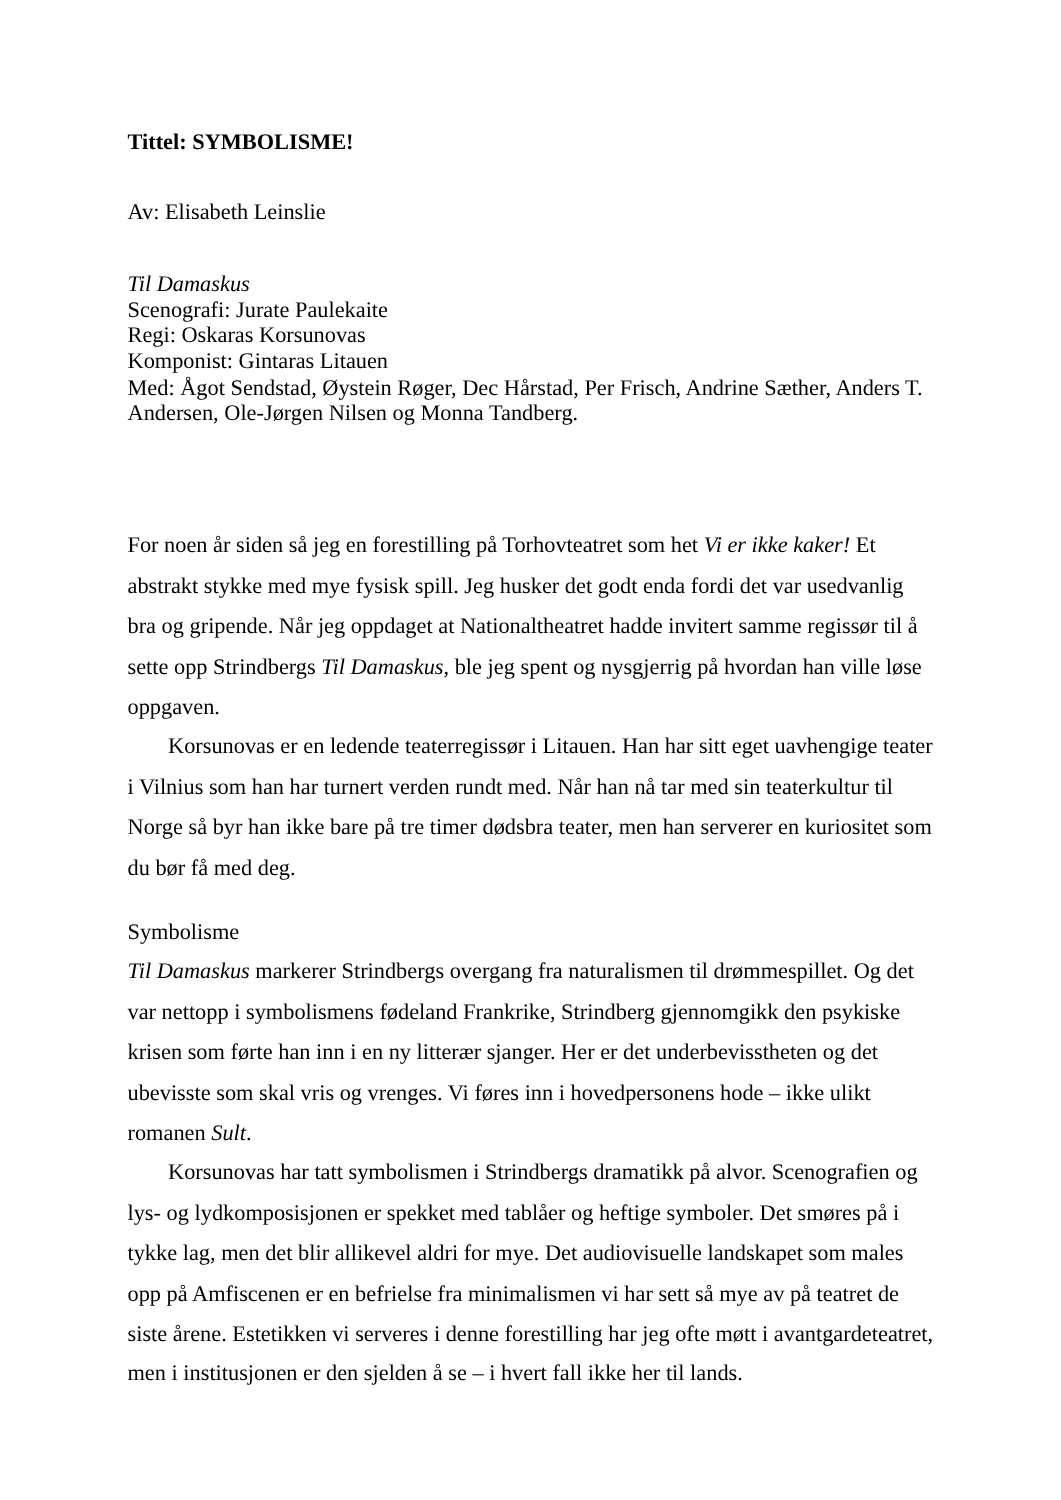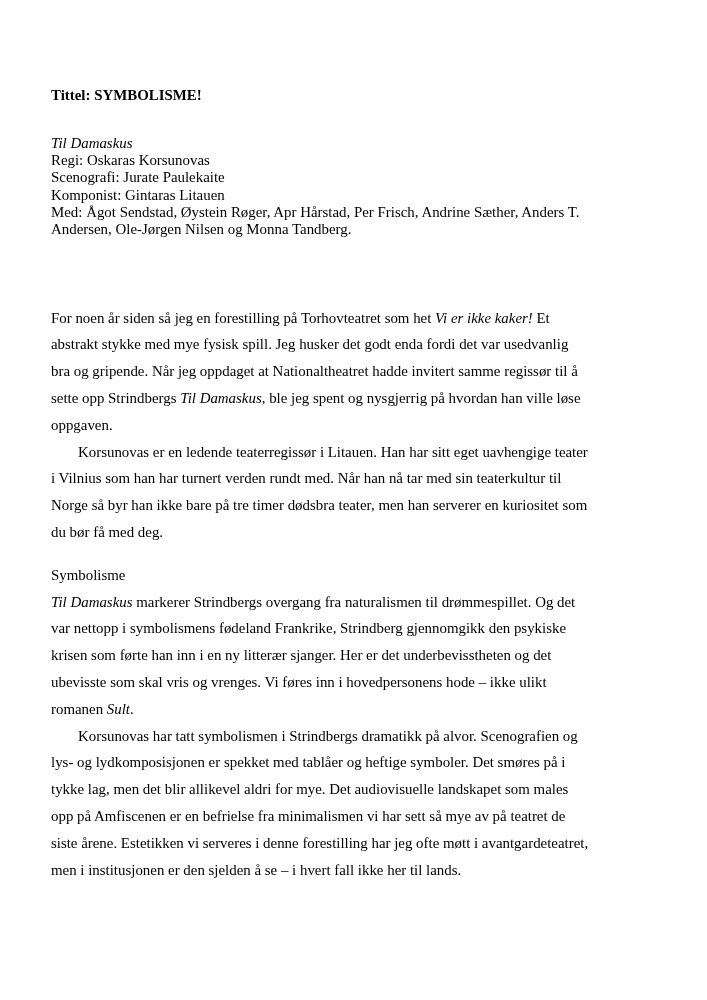--- a/index.html
+++ b/index.html
@@ -11,21 +11,21 @@
     position: relative;
     width: 707px;
     height: 1000px;
     background: #ffffff;
     color: #000000;
     font-family: "Liberation Serif", "DejaVu Serif", serif;
     overflow: hidden;
     box-sizing: border-box;
   }
   .column {
-    margin-left: 51px;
+    margin-left: 85px;
     width: 540px;
     padding-top: 82px;
     font-size: 14.9px;
     line-height: 26.8px;
   }
   .doc-title {
     margin: 0;
     font-size: 14.9px;
     font-weight: bold;
   }
@@ -56,26 +56,27 @@
     margin: 16px 0 0 0;
     font-weight: normal;
   }
 </style>
 </head>
 <body>
 
 <div class="page">
   <div class="column">
     <p class="doc-title">Tittel: SYMBOLISME!</p>
+    <p class="byline">Av: Elisabeth Leinslie</p>
     <div class="credits">
         <p class="credit-line"><i>Til Damaskus</i></p>
+        <p class="credit-line"><span>Scenografi: Jurate Paulekaite</span></p>
         <p class="credit-line"><span>Regi: Oskaras Korsunovas</span></p>
-        <p class="credit-line"><span>Scenografi: Jurate Paulekaite</span></p>
         <p class="credit-line"><span>Komponist: Gintaras Litauen</span></p>
-        <p class="credit-line"><span>Med: Ågot Sendstad, Øystein Røger, Apr Hårstad, Per Frisch, Andrine Sæther, Anders T. Andersen, Ole-Jørgen Nilsen og Monna Tandberg.</span></p>
+        <p class="credit-line"><span>Med: Ågot Sendstad, Øystein Røger, Dec Hårstad, Per Frisch, Andrine Sæther, Anders T. Andersen, Ole-Jørgen Nilsen og Monna Tandberg.</span></p>
       </div>
     <div class="doc-body">
         <p class="para"><span>For noen år siden så jeg en forestilling på Torhovteatret som het </span><i>Vi er ikke kaker!</i><span> Et abstrakt stykke med mye fysisk spill. Jeg husker det godt enda fordi det var usedvanlig bra og gripende. Når jeg oppdaget at Nationaltheatret hadde invitert samme regissør til å sette opp Strindbergs </span><i>Til Damaskus</i><span>, ble jeg spent og nysgjerrig på hvordan han ville løse oppgaven.</span></p>
         <p class="para indent"><span>Korsunovas er en ledende teaterregissør i Litauen. Han har sitt eget uavhengige teater i Vilnius som han har turnert verden rundt med. Når han nå tar med sin teaterkultur til Norge så byr han ikke bare på tre timer dødsbra teater, men han serverer en kuriositet som du bør få med deg.</span></p>
         <p class="heading">Symbolisme</p>
         <p class="para"><i>Til Damaskus</i><span> markerer Strindbergs overgang fra naturalismen til drømmespillet. Og det var nettopp i symbolismens fødeland Frankrike, Strindberg gjennomgikk den psykiske krisen som førte han inn i en ny litterær sjanger. Her er det underbevisstheten og det ubevisste som skal vris og vrenges. Vi føres inn i hovedpersonens hode – ikke ulikt romanen </span><i>Sult</i><span>.</span></p>
         <p class="para indent"><span>Korsunovas har tatt symbolismen i Strindbergs dramatikk på alvor. Scenografien og lys- og lydkomposisjonen er spekket med tablåer og heftige symboler. Det smøres på i tykke lag, men det blir allikevel aldri for mye. Det audiovisuelle landskapet som males opp på Amfiscenen er en befrielse fra minimalismen vi har sett så mye av på teatret de siste årene. Estetikken vi serveres i denne forestilling har jeg ofte møtt i avantgardeteatret, men i institusjonen er den sjelden å se – i hvert fall ikke her til lands.</span></p>
       </div>
   </div>
 </div>

